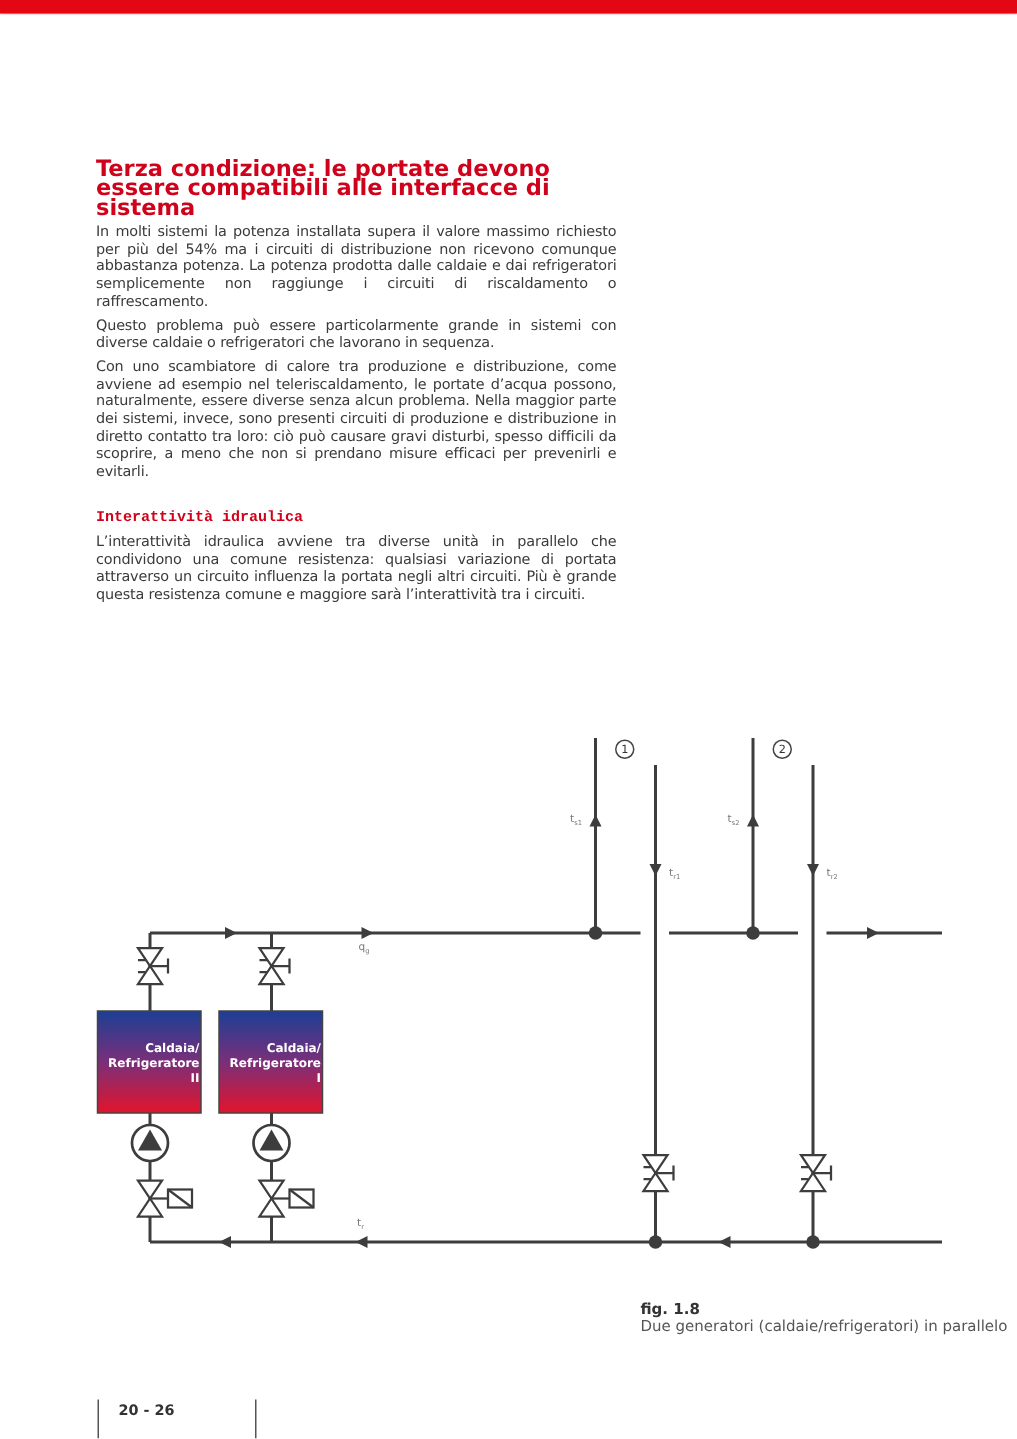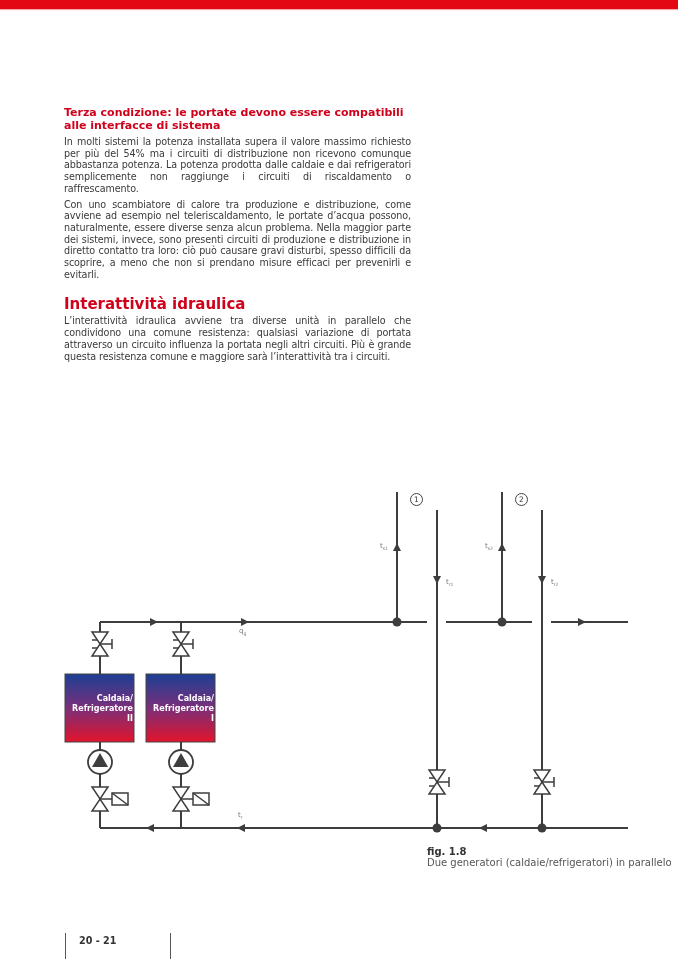--- a/index.html
+++ b/index.html
@@ -11,38 +11,39 @@
   }
   .top-bar {
     position: absolute; left: 0; top: 0; width: 678px; height: 9px;
     background: #e30613;
     box-shadow: 0 1px 1px rgba(227,6,19,0.35);
   }
   .content {
     position: absolute; left: 64px; top: 106px; width: 347px;
   }
   .heading {
-    color: #d0021b; font-weight: bold; font-size: 11px; line-height: 13px;
+    color: #d0021b; font-weight: bold; font-size: 15px; line-height: 13px;
     margin: 0 0 4px 0;
   }
   .para {
     font-size: 9.6px; line-height: 11.7px; margin: 0 0 4px 0;
     text-align: justify; color: #3a3a3a;
     letter-spacing: -0.1px;
   }
   .subheading {
-    color: #d0021b; font-size: 15px; line-height: 13px;
+    color: #d0021b; font-size: 10px; line-height: 13px;
     margin: 18px 0 4px 0;
+    font-family: Liberation Mono, monospace;
   }
   .diagram {
     position: absolute; left: 0; top: 480px; width: 678px; height: 360px;
   }
   .diagram svg { position: absolute; left: 0; top: 0; }
   .caption {
-    position: absolute; left: 427px; top: 846px;
+    position: absolute; left: 427px; top: 868px;
   }
   .caption-title { font-size: 10px; font-weight: bold; color: #333; line-height: 12px; }
   .caption-text { font-size: 10px; color: #555; line-height: 10px; }
   .footer {
     position: absolute; left: 0; top: 930px; width: 678px; height: 29px;
   }
   .footer-rule {
     position: absolute; top: 3px; width: 1px; height: 26px; background: #555;
   }
   .footer-text {
@@ -63,20 +64,21 @@
   }
 </style>
 </head>
 <body>
 
 <div class="top-bar"></div>
 
 <div class="content">
   <h2 class="heading">Terza condizione:  le portate devono essere compatibili alle interfacce di sistema</h2>
   <p class="para">In molti sistemi la potenza installata supera il valore massimo richiesto per più del 54% ma i circuiti di distribuzione non ricevono comunque abbastanza potenza. La potenza prodotta dalle caldaie e dai refrigeratori semplicemente non raggiunge i circuiti di riscaldamento o raffrescamento.</p>
+  <p class="para">Questo problema può essere particolarmente grande in sistemi con diverse caldaie o refrigeratori che lavorano in sequenza.</p>
   <p class="para">Con uno scambiatore di calore tra produzione e distribuzione, come avviene ad esempio nel teleriscaldamento, le portate d’acqua possono, naturalmente, essere diverse senza alcun problema. Nella maggior parte dei sistemi, invece, sono presenti circuiti di produzione e distribuzione in diretto contatto tra loro: ciò può causare gravi disturbi, spesso difficili da scoprire, a meno che non si prendano misure efficaci per prevenirli e evitarli.</p>
   <h3 class="subheading">Interattività idraulica</h3>
   <p class="para">L’interattività idraulica avviene tra diverse unità in parallelo che condividono una comune resistenza: qualsiasi variazione di portata attraverso un circuito influenza la portata negli altri circuiti. Più è grande questa resistenza comune e maggiore sarà l’interattività tra i circuiti.</p>
 </div>
 
 <div class="diagram">
   <svg width="678" height="360" viewBox="0 0 678 360">
     <defs>
       <linearGradient id="genGrad" x1="0" y1="0" x2="0" y2="1">
         <stop offset="0" stop-color="#1c3f94"></stop>
@@ -207,16 +209,16 @@
   <div class="small-label" style="left:238px; top:331px;"><span>t</span><sub>r</sub></div>
 </div>
 
 <div class="caption">
   <div class="caption-title">fig. 1.8</div>
   <div class="caption-text">Due generatori (caldaie/refrigeratori) in parallelo</div>
 </div>
 
 <div class="footer">
   <div class="footer-rule" style="left:65px;"></div>
-  <div class="footer-text" style="left:79px;">20 - 21</div>
+  <div class="footer-text" style="left:79px;">20 - 26</div>
   <div class="footer-rule" style="left:170px;"></div>
   <div class="footer-text" style="left:183px;margin-top:40px;">Capitolo 1</div>
 </div>
 
 </body></html>

